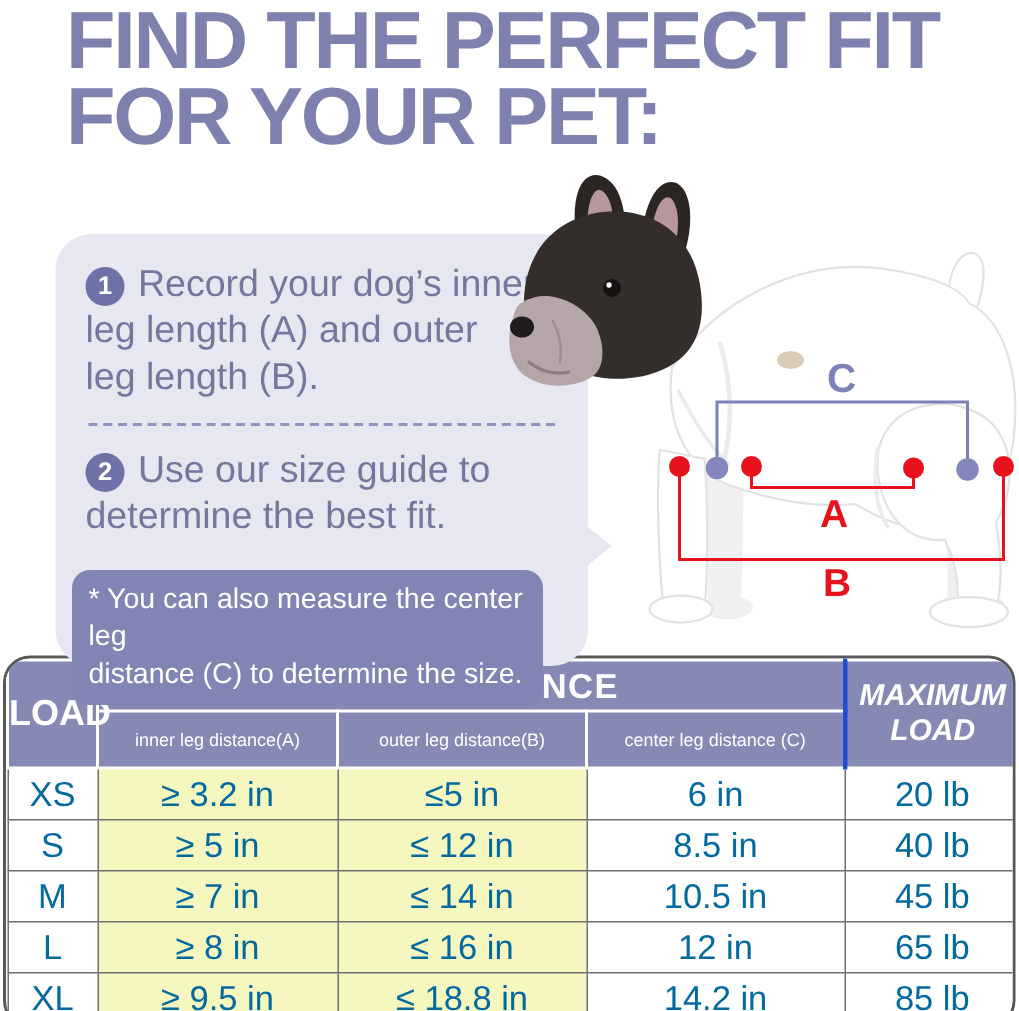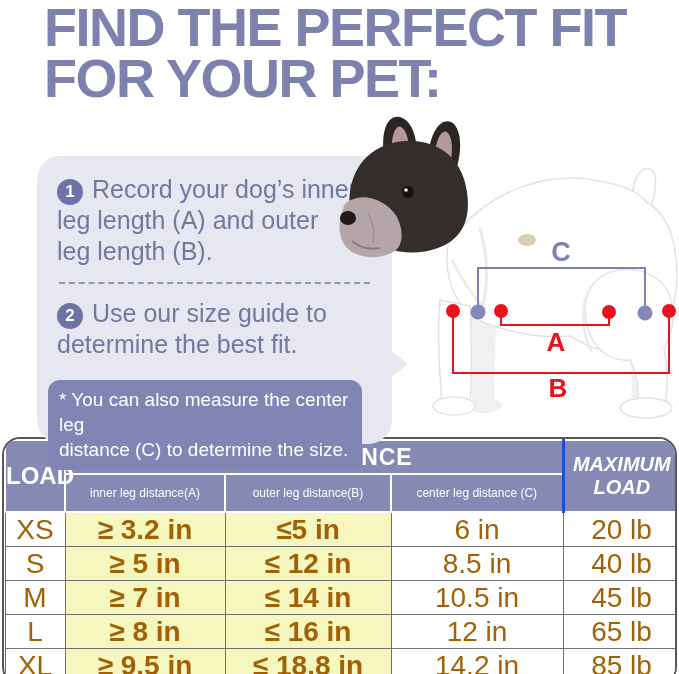--- a/index.html
+++ b/index.html
@@ -56,24 +56,24 @@
   }
   .size-table th.th-size{font-size:24px;font-weight:bold;}
   .size-table th.th-legs{font-size:23px;font-weight:bold;letter-spacing:1px;height:32px;}
   .size-table th.th-sub{font-size:12px;font-weight:normal;height:36px;}
   .size-table th.th-load{
     font-size:20px;font-weight:bold;line-height:23px;white-space:pre-line;
     border-left:3px solid #1d4ed8;
     font-style:italic;
   }
   .size-table td{
-    border:1px solid #6f6f71;font-size:28px;color:#a16207;height:33px;
+    border:1px solid #6f6f71;font-size:23px;color:#0369a1;height:33px;
     background:#ffffff;
   }
-  .size-table td.hl{background:#f6f6bf;font-weight:bold;}
+  .size-table td.hl{background:#f6f6bf;}
 </style>
 </head>
 <body>
 
 <div class="canvas">
 
   <div class="page-title">FIND THE PERFECT FIT
 FOR YOUR PET:</div>
 
   <svg class="dog-svg" width="349" height="330" viewBox="0 0 349 330">

